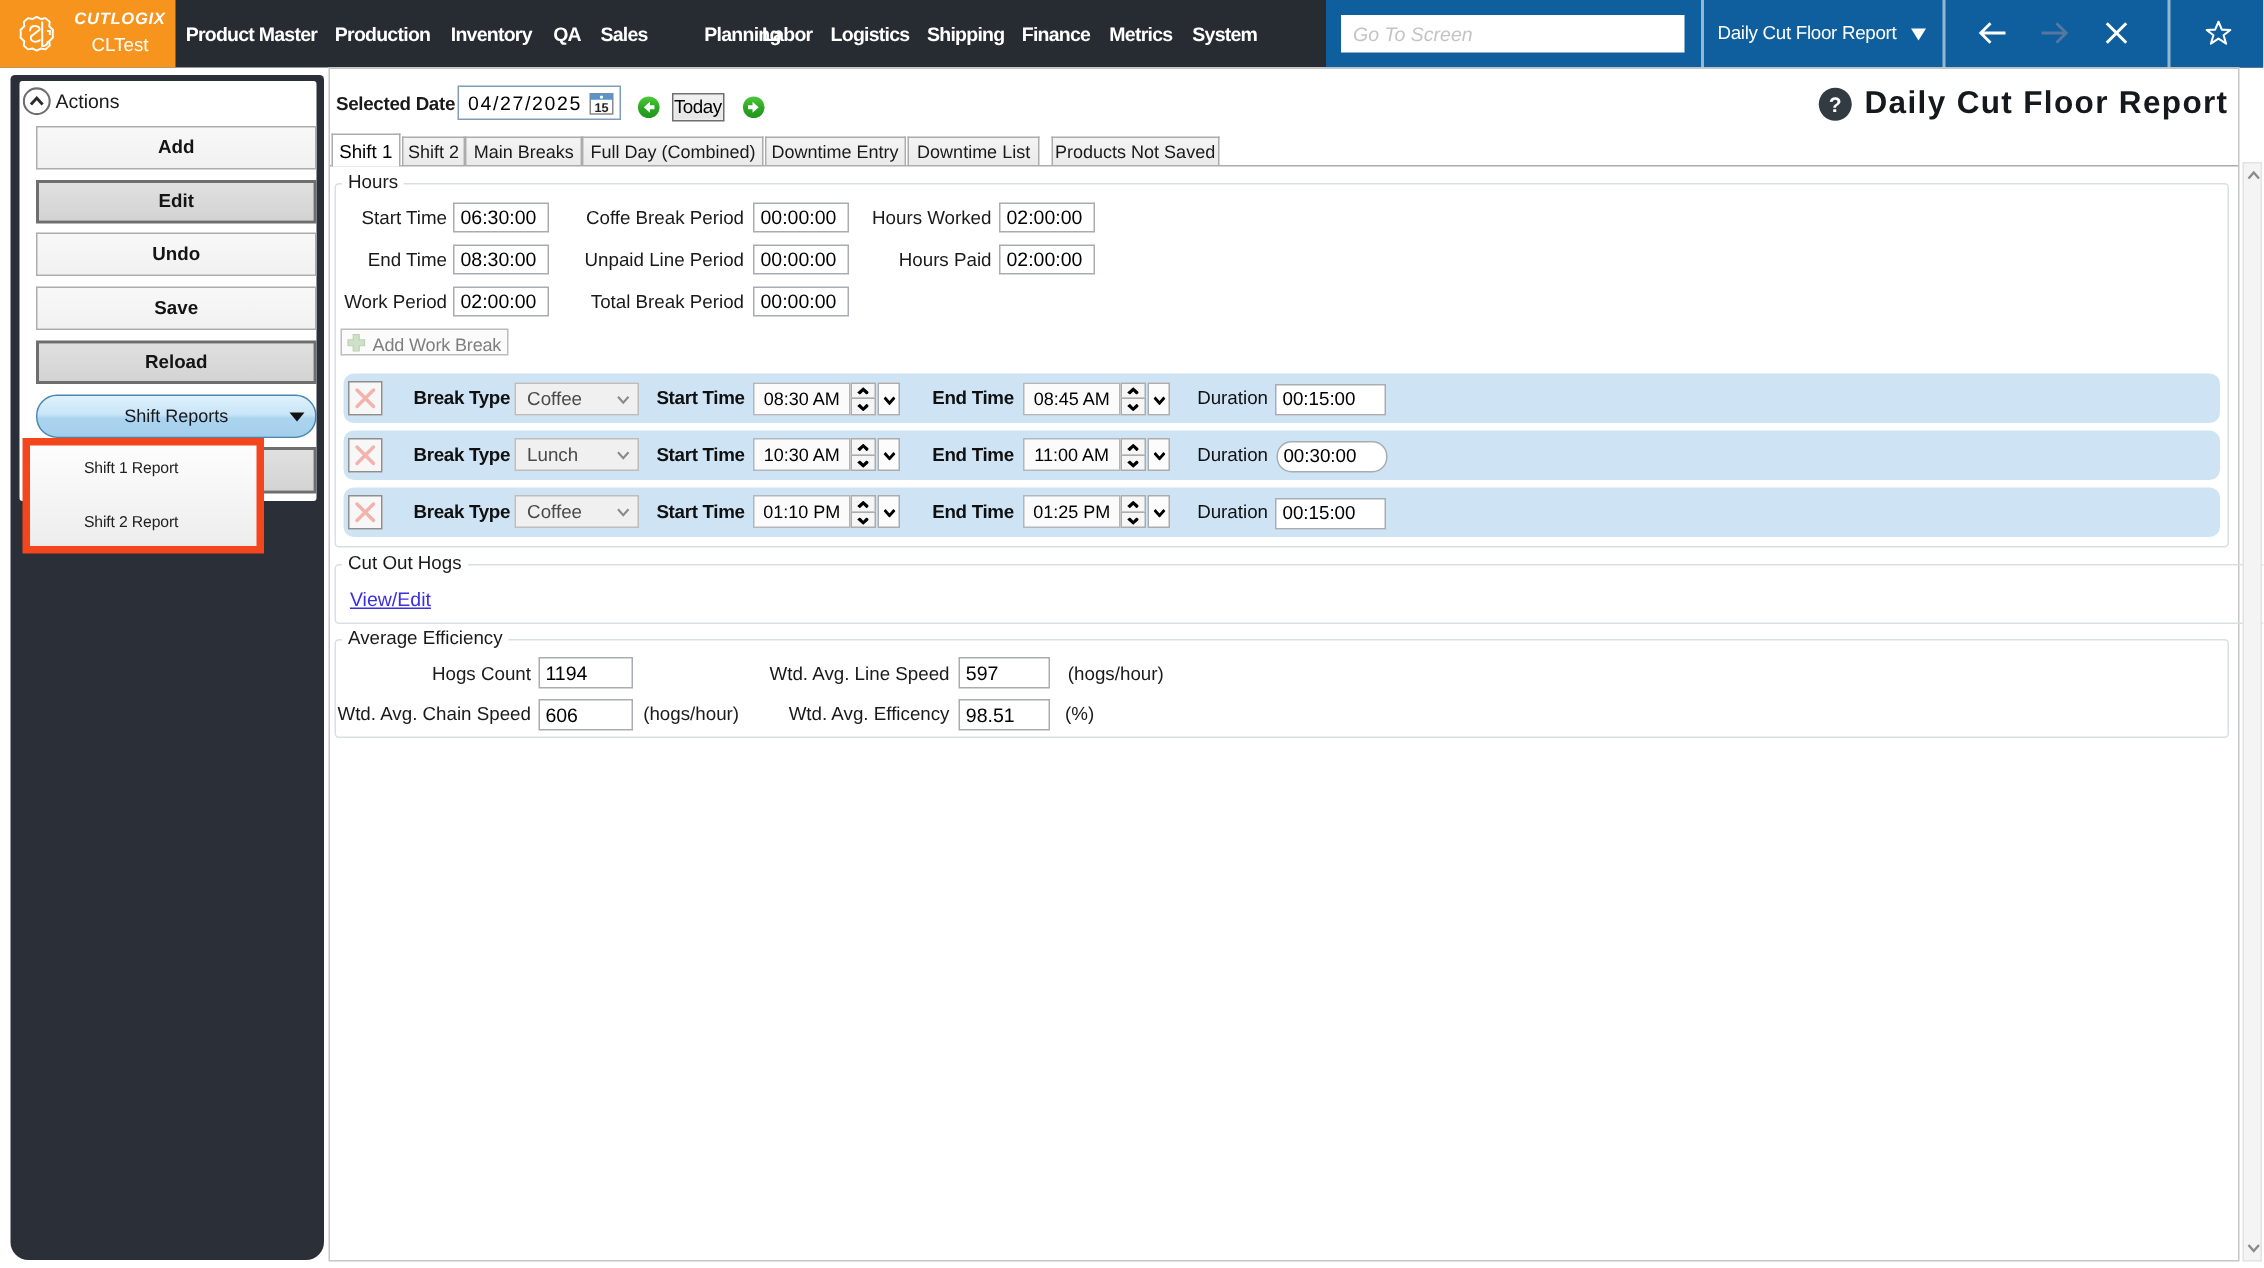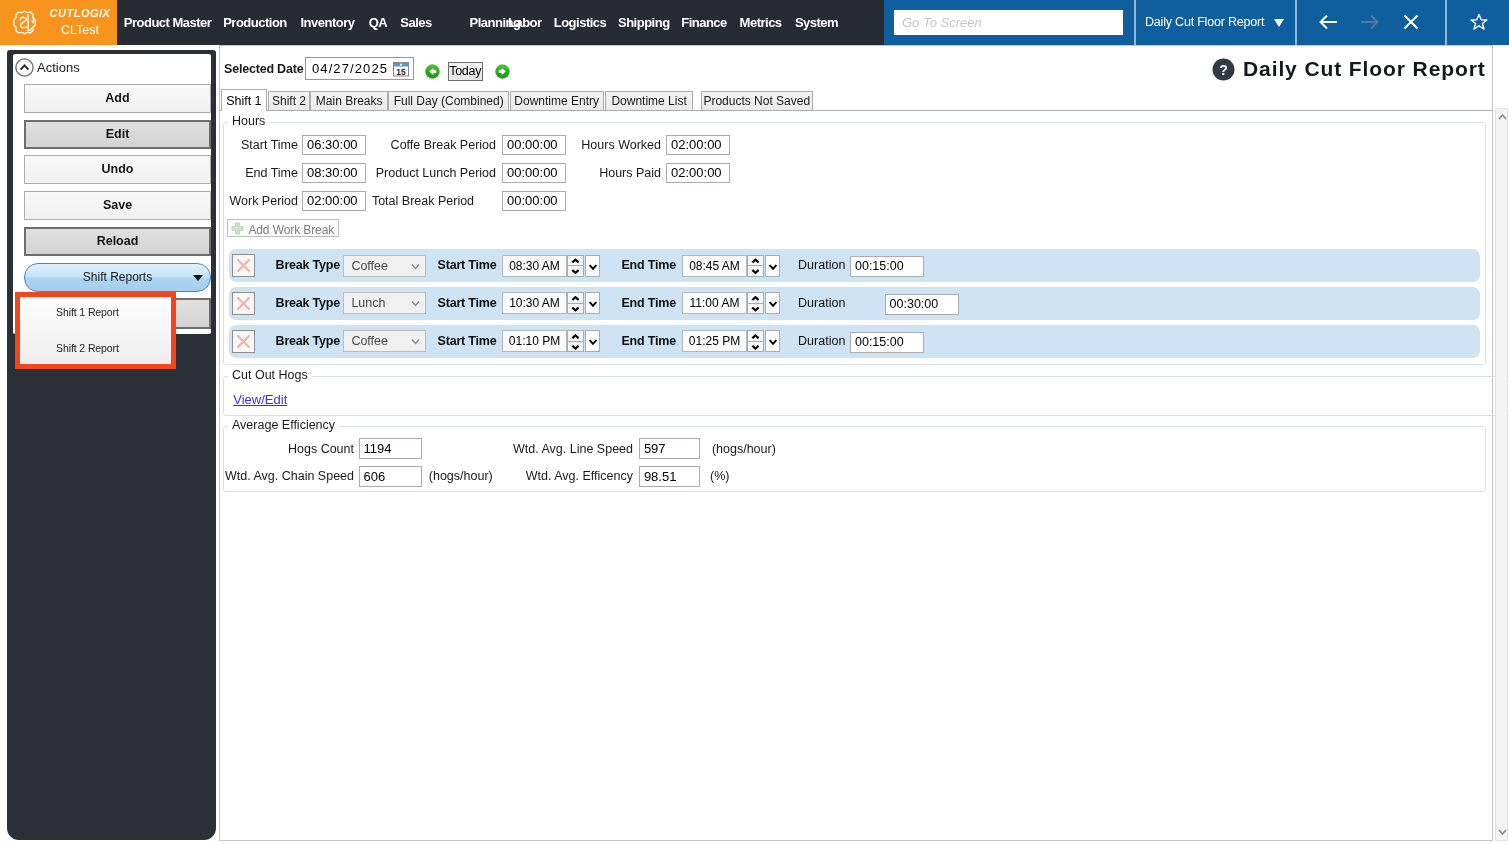--- a/index.html
+++ b/index.html
@@ -186,23 +186,23 @@
 
     <span class="rlbl" style="left:0px;top:91.5px;width:78px;">Start Time</span>
     <div class="inp" style="left:82px;top:88.5px;width:64px;height:20px;line-height:18px;">06:30:00</div>
     <span class="rlbl" style="left:0px;top:119.7px;width:78px;">End Time</span>
     <div class="inp" style="left:82px;top:116.7px;width:64px;height:20px;line-height:18px;">08:30:00</div>
     <span class="rlbl" style="left:0px;top:147.9px;width:78px;">Work Period</span>
     <div class="inp" style="left:82px;top:144.9px;width:64px;height:20px;line-height:18px;">02:00:00</div>
 
     <span class="rlbl" style="left:130px;top:91.5px;width:146px;">Coffe Break Period</span>
     <div class="inp" style="left:282px;top:88.5px;width:64px;height:20px;line-height:18px;">00:00:00</div>
-    <span class="rlbl" style="left:130px;top:119.7px;width:146px;">Product Lunch Period</span>
+    <span class="rlbl" style="left:130px;top:119.7px;width:146px;">Unpaid Line Period</span>
     <div class="inp" style="left:282px;top:116.7px;width:64px;height:20px;line-height:18px;">00:00:00</div>
-    <span class="rlbl" style="left:130px;top:147.9px;width:146px;text-align:center;">Total Break Period</span>
+    <span class="rlbl" style="left:130px;top:147.9px;width:146px;">Total Break Period</span>
     <div class="inp" style="left:282px;top:144.9px;width:64px;height:20px;line-height:18px;">00:00:00</div>
 
     <span class="rlbl" style="left:340px;top:91.5px;width:101px;">Hours Worked</span>
     <div class="inp" style="left:446px;top:88.5px;width:64px;height:20px;line-height:18px;">02:00:00</div>
     <span class="rlbl" style="left:340px;top:119.7px;width:101px;">Hours Paid</span>
     <div class="inp" style="left:446px;top:116.7px;width:64px;height:20px;line-height:18px;">02:00:00</div>
 
     <div class="abs" style="left:7.4px;top:173.4px;width:112px;height:18px;border:1px solid #BDBDBD;background:#FBFBFB;">
       <svg class="abs" style="left:3px;top:2px" width="13" height="13" viewBox="0 0 13 13">
         <path d="M4.5 1 h4 v3.5 H12 v4 H8.5 V12 h-4 V8.5 H1 v-4 h3.5 Z" fill="#CFE0C8" stroke="#BCD2B1" stroke-width="0.8"></path>
@@ -292,21 +292,21 @@
               <span class="tri-d"></span>
             </div>
           </div>
         <div class="chvbtn">
             <svg style="position:absolute;left:3px;top:8px" width="8" height="6" viewBox="0 0 8 6">
               <path d="M0.7 1 L4 4.8 L7.3 1" stroke="#000" stroke-width="1.9" fill="none"></path>
             </svg>
           </div>
       </div>
       <span class="nlbl" style="left:569.5px;">Duration</span>
-      <div class="dinp" style="left:656px;">00:30:00</div>
+      <div class="dinp" style="left:622px;border-radius:10px;">00:30:00</div>
     </div>
 
     <div class="brow" style="top:278.9px;">
       <div class="xbtn"><svg width="21" height="21" viewBox="0 0 21 21">
             <path d="M5 5 L16 16 M16 5 L5 16" stroke="#F3B3AC" stroke-width="2.3" stroke-linecap="round"></path>
           </svg></div>
       <span class="blbl" style="left:47px;">Break Type</span>
       <div class="ddown">Coffee<svg class="abs" style="right:5px;top:7px" width="9" height="7" viewBox="0 0 9 7">
             <path d="M1 1.5 L4.5 5.5 L8 1.5" stroke="#8a8a8a" stroke-width="1.4" fill="none"></path>
           </svg></div>

